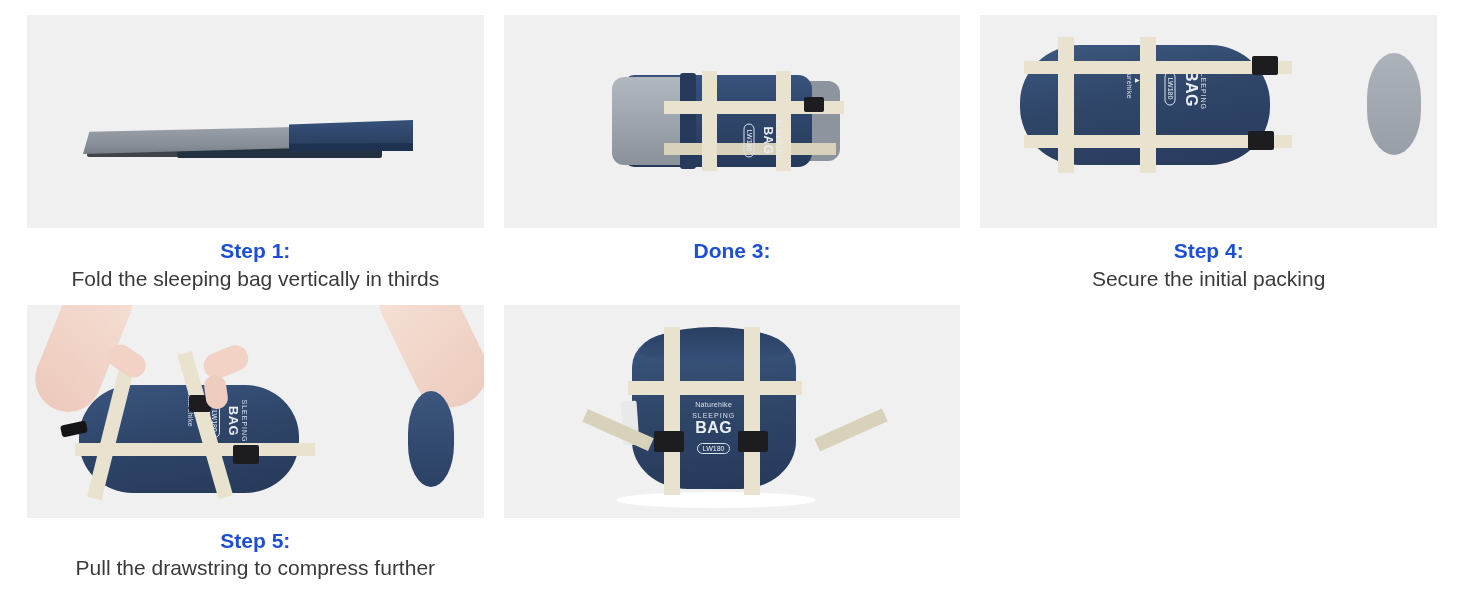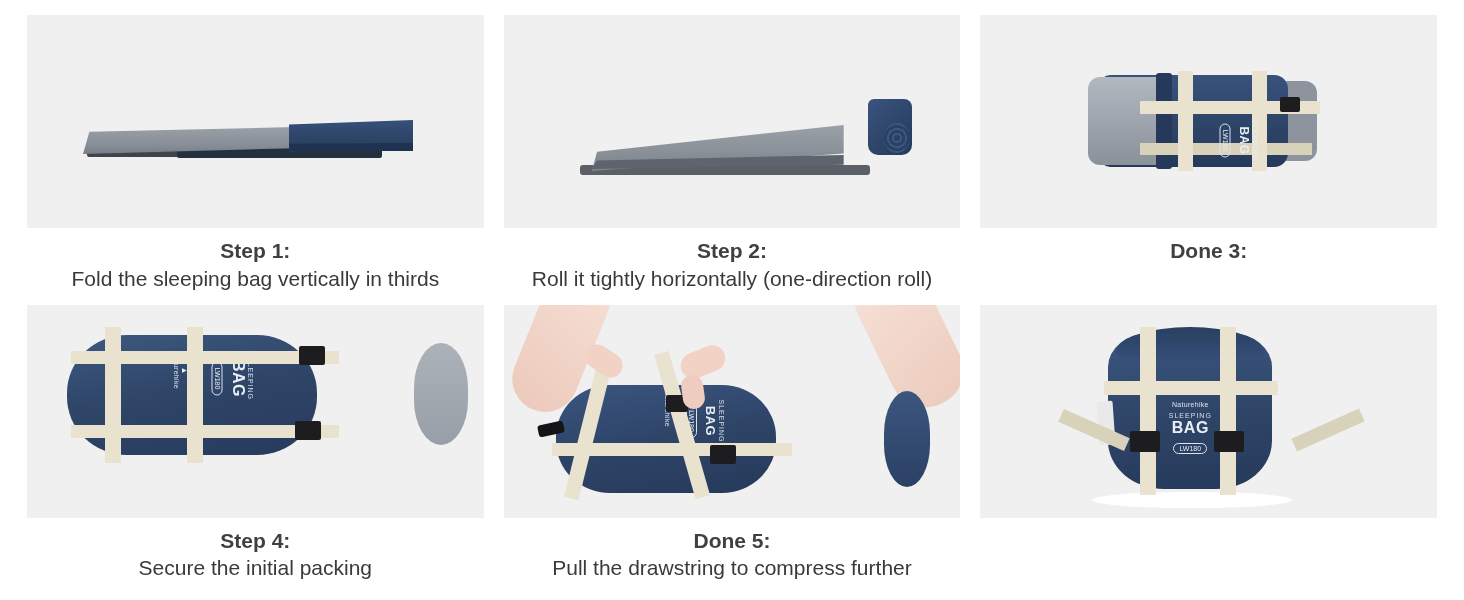--- a/index.html
+++ b/index.html
@@ -24,21 +24,21 @@
     background: #f0f0f0;
     height: 213px;
     overflow: hidden;
   }
   .caption {
     text-align: center;
     padding-top: 9px;
     color: #333333;
   }
   .step-title {
-    font-size: 21px; font-weight: bold; color: #404040;
+    font-size: 21px; font-weight: bold; color: #1d4ed8;
     line-height: 1.32;
     text-align: center;
   }
   .step-desc {
     font-size: 21px; font-weight: normal; color: #3a3a3a;
     line-height: 1.3;
     white-space: nowrap;
   }
 
   
@@ -183,35 +183,20 @@
         <div class="s1-navy"></div>
         <div class="s1-edge"></div>
       </div>
     </div>
     <div class="caption">
       <div class="step-title">Step 1:</div>
       <div class="step-desc">Fold the sleeping bag vertically in thirds</div>
     </div>
   </div>
 
-  <div class="cell">
-    <div class="photo">
-      <div class="art">
-        <div class="s2-shadow"></div>
-        <div class="s2-mat"></div>
-        <div class="s2-mat-d"></div>
-        <div class="s2-roll"></div>
-        <div class="s2-spiral"></div>
-      </div>
-    </div>
-    <div class="caption">
-      <div class="step-title">Step 2:</div>
-      <div class="step-desc">Roll it tightly horizontally (one-direction roll)</div>
-    </div>
-  </div>
 
   <div class="cell">
     <div class="photo">
       <div class="art">
         <div class="s3-side"></div>
         <div class="s3-body"></div>
         <div class="s3-gray"></div>
         <div class="s3-flap"></div>
         <div class="s3-strapH cream"></div>
         <div class="s3-strapH2 cream2"></div>
@@ -288,21 +273,21 @@
         <div class="s5-sX1 cream"></div>
         <div class="s5-sX2 cream"></div>
         <div class="s5-bk buckle"></div>
         <div class="s5-bk2 buckle"></div>
         <div class="hand h-l-fing"></div>
         <div class="hand h-r-fing"></div>
         <div class="hand h-thumb"></div>
       </div>
     </div>
     <div class="caption">
-      <div class="step-title">Done 5:</div>
+      <div class="step-title">Step 5:</div>
       <div class="step-desc">Pull the drawstring to compress further</div>
     </div>
   </div>
 
   <div class="cell">
     <div class="photo">
       <div class="art">
         <div class="s6-floor"></div>
         <div class="s6-body"></div>
         <div class="s6-top"></div>

